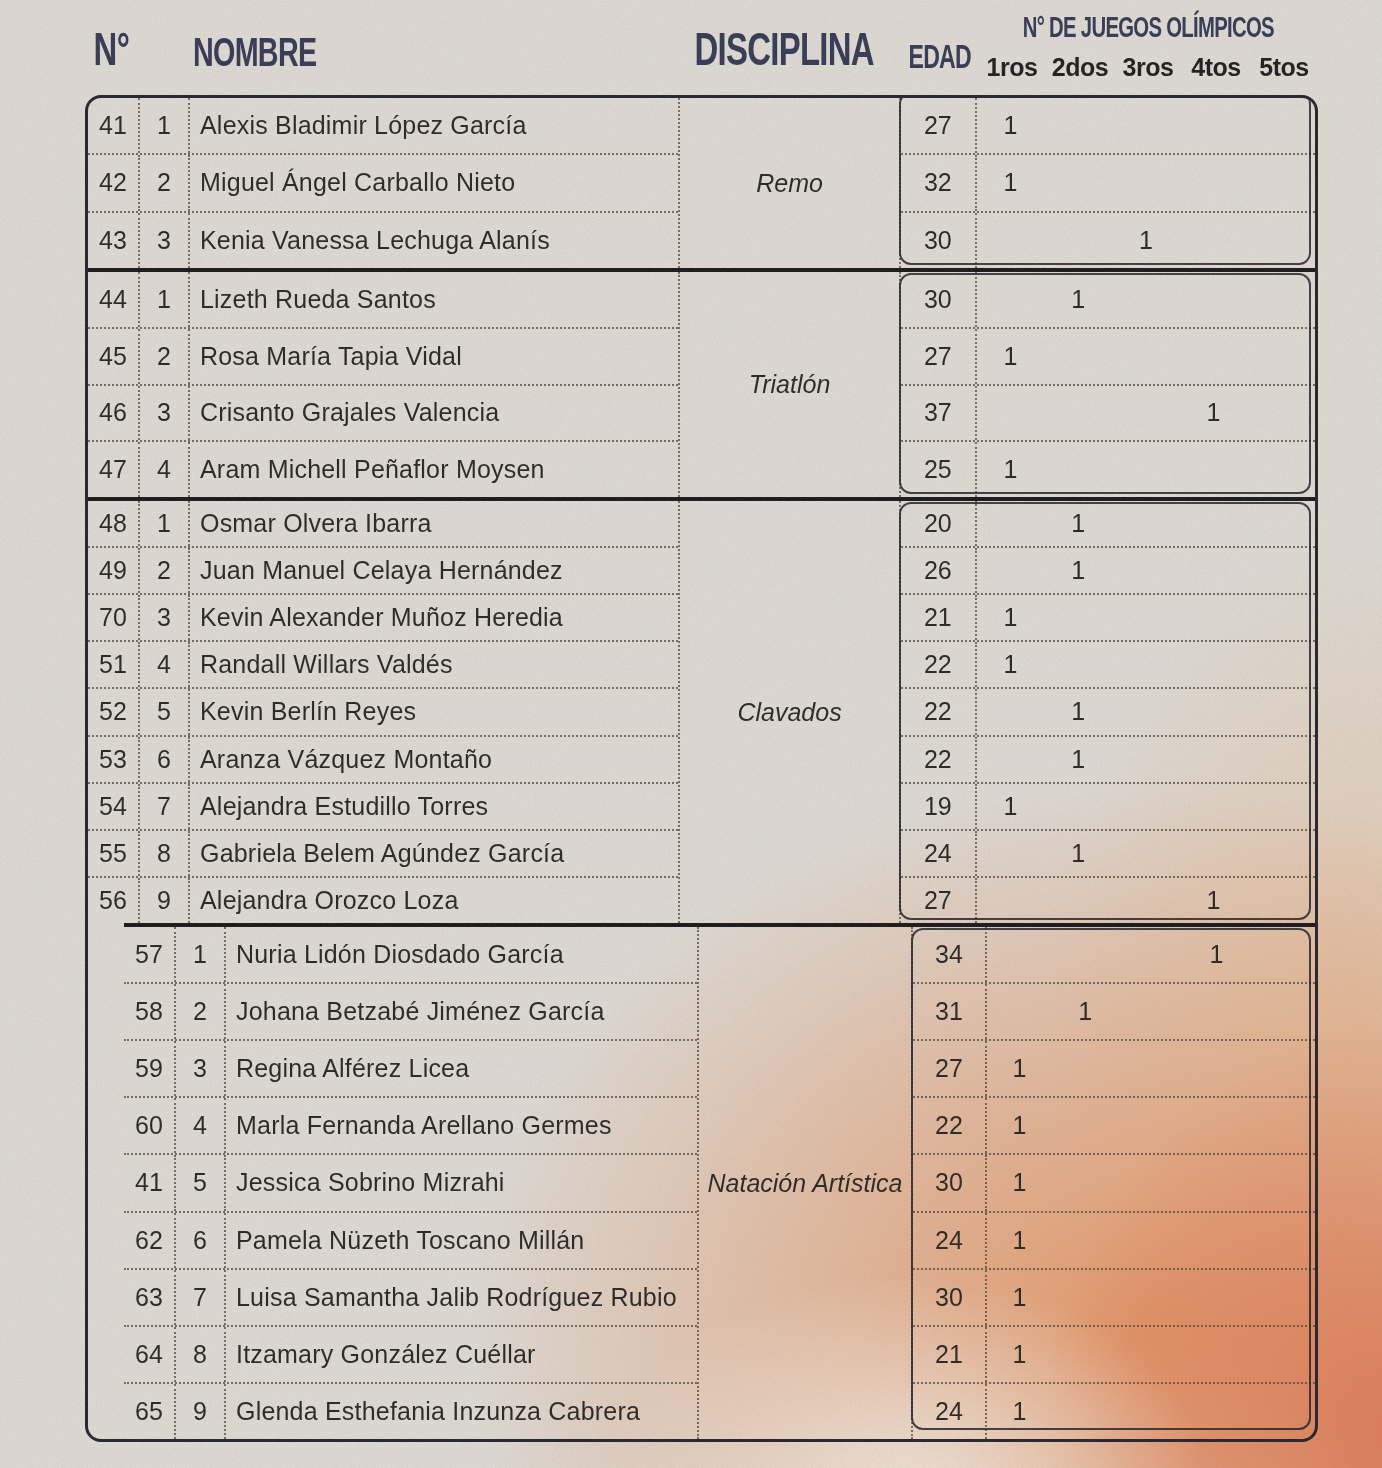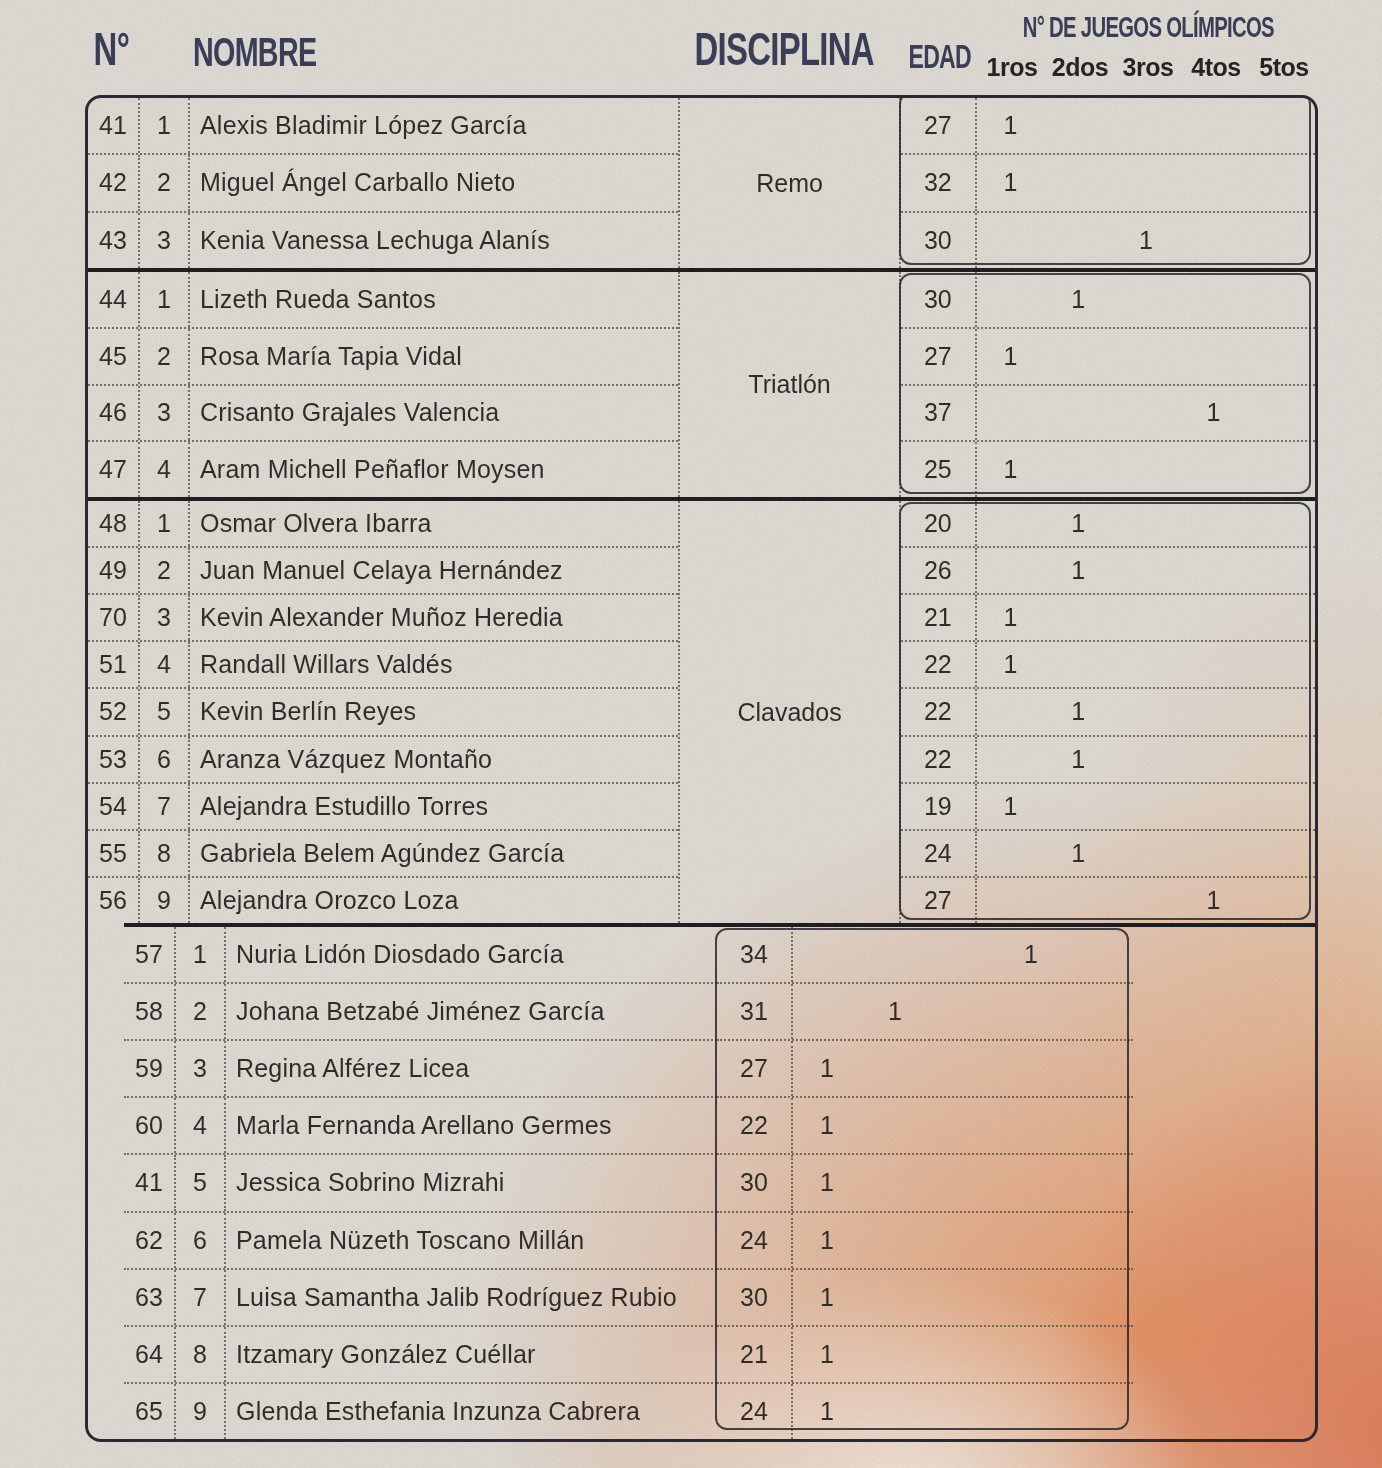--- a/index.html
+++ b/index.html
@@ -41,21 +41,21 @@
   .row{flex:1;display:flex;min-height:0;}
   .left-rows .row + .row{border-top:2px dotted rgba(72,64,49,0.75);}
   .right-rows .row + .row{border-top:2px dotted rgba(72,64,49,0.75);}
   .c{display:flex;align-items:center;justify-content:center;box-sizing:border-box;
      font-size:25px;color:#1e1c19;}
   .c-num{width:52px;border-right:2px dotted rgba(72,64,49,0.75);}
   .c-sub{width:50px;border-right:2px dotted rgba(72,64,49,0.75);}
   .c-name{flex:1;justify-content:flex-start;padding-left:10px;letter-spacing:0.2px;}
   .c-disc{width:224px;box-sizing:border-box;display:flex;align-items:center;justify-content:center;
           border-left:2px dotted rgba(72,64,49,0.75);border-right:2px dotted rgba(72,64,49,0.75);
-          font-size:25px;}
+          font-size:25px;font-style:italic;}
   .right-panel{width:416px;position:relative;}
   .right-rows{position:absolute;inset:0;display:flex;flex-direction:column;}
   .c-age{width:76px;border-right:2px dotted rgba(72,64,49,0.75);}
   .c-game{width:68px;}
   .panel-box{position:absolute;top:1px;bottom:3px;left:-2px;right:4px;
              border:2px solid rgba(22,22,30,0.85);border-radius:12px;pointer-events:none;}
   .group:first-child .panel-box{top:-6px;}
   .group:last-child .panel-box{bottom:9px;}
   
   .grain{position:absolute;inset:0;opacity:0.30;pointer-events:none;z-index:50;}
@@ -374,20 +374,23 @@
             <div class="c c-num">64</div>
             <div class="c c-sub">8</div>
             <div class="c c-name">Itzamary González Cuéllar</div>
           </div>
           <div class="row">
             <div class="c c-num">65</div>
             <div class="c c-sub">9</div>
             <div class="c c-name">Glenda Esthefania Inzunza Cabrera</div>
           </div>
         </div>
+        <div class="c-disc">
+          <span>Natación Artística</span>
+        </div>
         <div class="right-panel">
           <div class="right-rows">
             <div class="row">
               <div class="c c-age">34</div>
               <div class="c c-game"></div>
               <div class="c c-game"></div>
               <div class="c c-game"></div>
               <div class="c c-game">1</div>
               <div class="c c-game"></div>
             </div>

